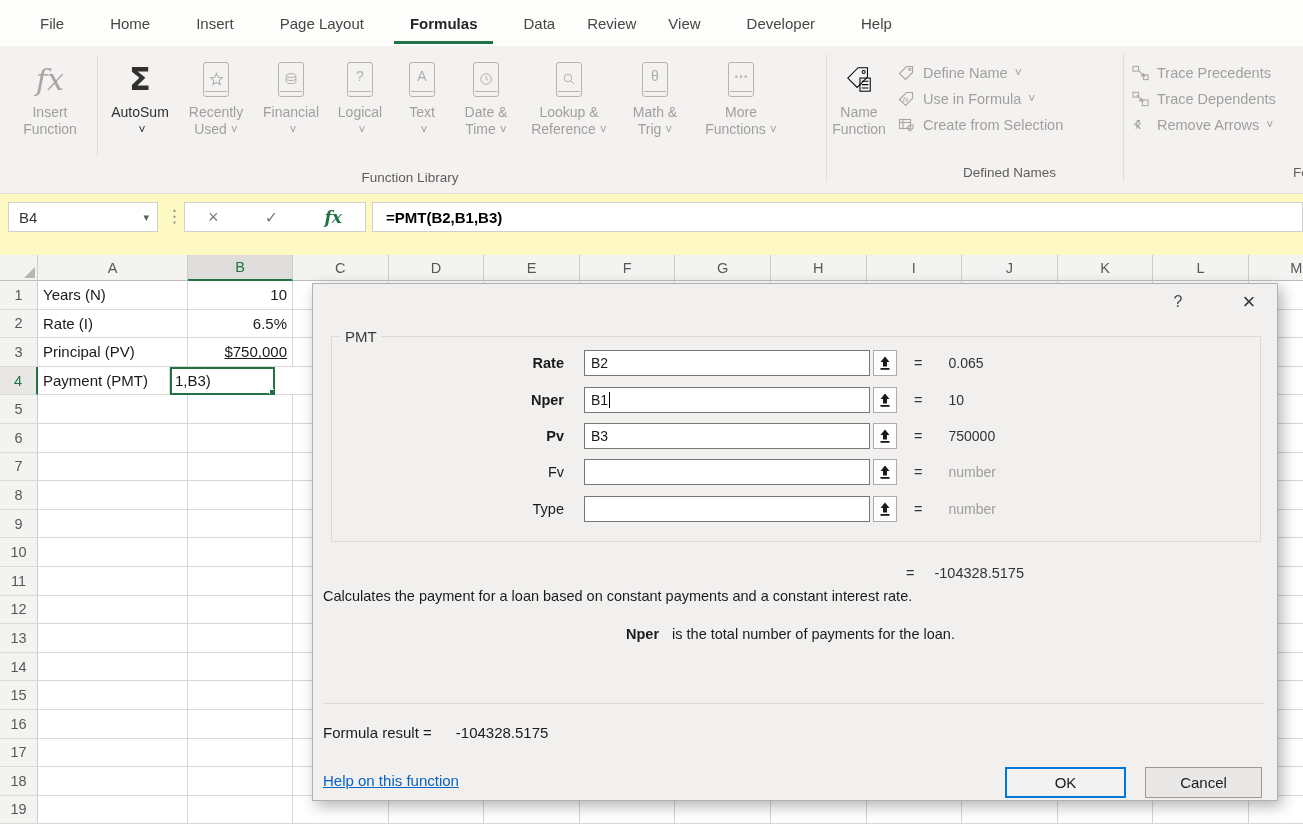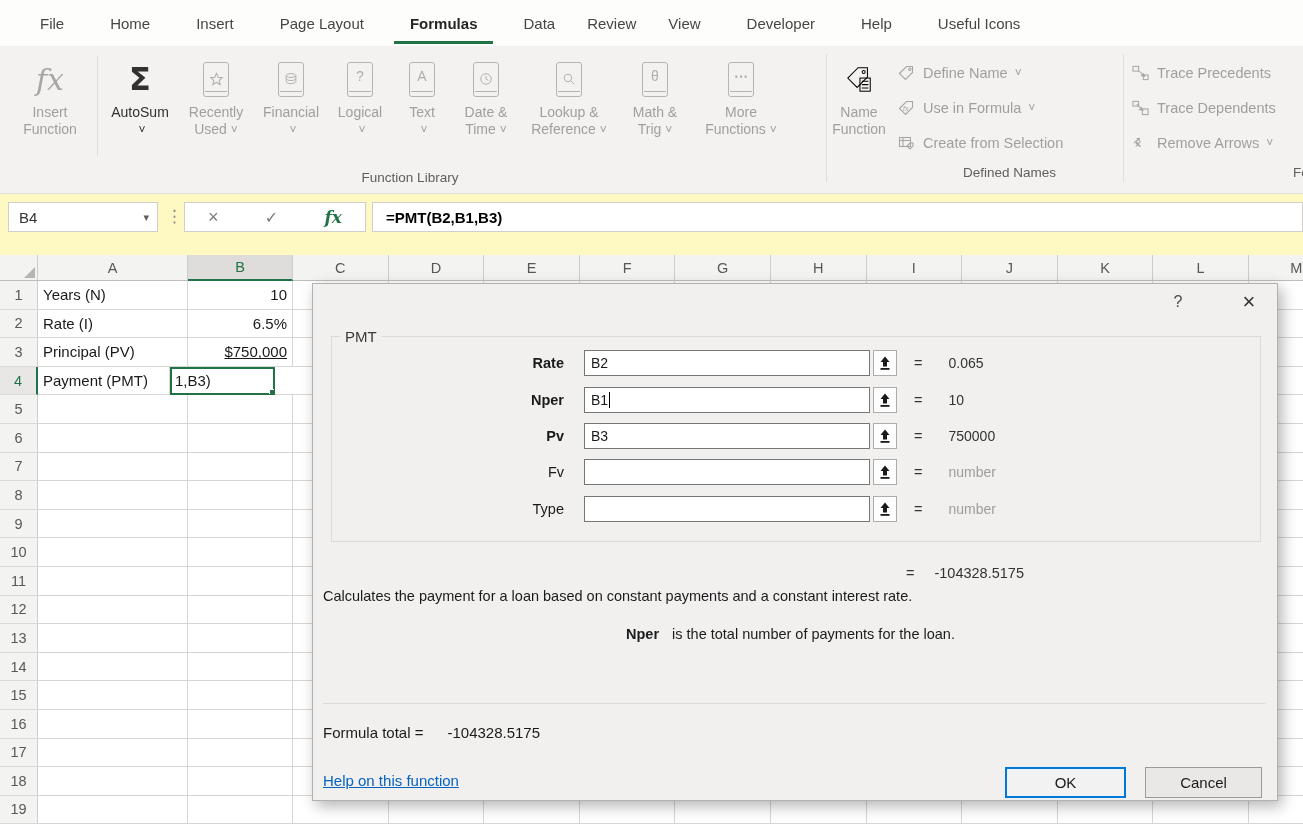--- a/index.html
+++ b/index.html
@@ -28,21 +28,21 @@
   .book{width:26px;height:35px;border:1.5px solid #b6b4b2;border-radius:3px;position:relative;
         display:flex;align-items:center;justify-content:center;color:#b0aeac;box-sizing:border-box;}
   .book::after{content:"";position:absolute;left:1px;right:1px;bottom:4px;border-top:1.5px solid #b6b4b2;}
   .bglyph{font-size:14px;color:#b0aeac;margin-bottom:6px;}
   .vsep{width:1px;background:#e0dedc;height:100px;margin:8px 5px 0 5px;align-self:flex-start;}
   .grp-label{position:absolute;bottom:8px;font-size:13.5px;color:#605e5c;}
   .rib-sep-abs{position:absolute;top:8px;height:128px;width:1px;background:#e0dedc;}
 
   .dn-group{position:absolute;left:826px;top:2px;width:297px;height:140px;}
   .dn-flex{display:flex;}
-  .smallcol{display:flex;flex-direction:column;gap:9px;padding-top:12px;margin-left:4px;}
+  .smallcol{display:flex;flex-direction:column;padding-top:12px;margin-left:4px;}
   .smallbtn{height:26px;display:flex;align-items:center;gap:7px;font-size:14.5px;color:#a19f9d;white-space:nowrap;}
   .sicon{display:flex;align-items:center;justify-content:center;width:20px;color:#a8a6a4;}
   .fa-group{position:absolute;left:1130px;top:2px;width:173px;height:140px;}
 
   
   .fbar{position:absolute;top:194px;left:0;width:1303px;height:61px;background:#fef9c3;}
   .namebox{position:absolute;left:8px;top:8px;width:150px;height:30px;background:#fff;border:1px solid #d1cfcd;
            box-sizing:border-box;display:flex;align-items:center;}
   .namebox .nb-text{font-size:15px;color:#333;padding-left:10px;flex:1;}
   .nb-caret{color:#605e5c;font-size:11px;padding-right:8px;}
@@ -123,21 +123,20 @@
   <span class="mtab">File</span>
   <span class="mtab pad-lg">Home</span>
   <span class="mtab pad-lg">Insert</span>
   <span class="mtab pad-lg">Page Layout</span>
   <span class="mtab pad-lg active">Formulas</span>
   <span class="mtab pad-lg">Data</span>
   <span class="mtab">Review</span>
   <span class="mtab">View</span>
   <span class="mtab pad-lg">Developer</span>
   <span class="mtab pad-lg">Help</span>
-  <span class="mtab pad-lg">Useful Icons</span>
 </div>
 
 <div class="ribbon">
   <div class="rib-flex">
     <div class="bigbtn" style="width:84px;">
       <div class="bicon">
           <span class="fx-serif">fx</span>
         </div>
       <div class="bb-label">
         <div>Insert</div>
@@ -817,20 +816,20 @@
   <div class="desc">Calculates the payment for a loan based on constant payments and a constant interest rate.</div>
 
   <div class="arg-help">
     <span class="arg-term">Nper</span>
     <span>is the total number of payments for the loan.</span>
   </div>
 
   <div class="dlg-hr"></div>
 
   <div class="fres">
-    <span>Formula total =</span>
+    <span>Formula result =</span>
     <span>-104328.5175</span>
   </div>
 
   <a class="help-link" href="#">Help on this function</a>
   <div class="btn btn-ok">OK</div>
   <div class="btn btn-cancel">Cancel</div>
 </div>
 
 </body></html>

